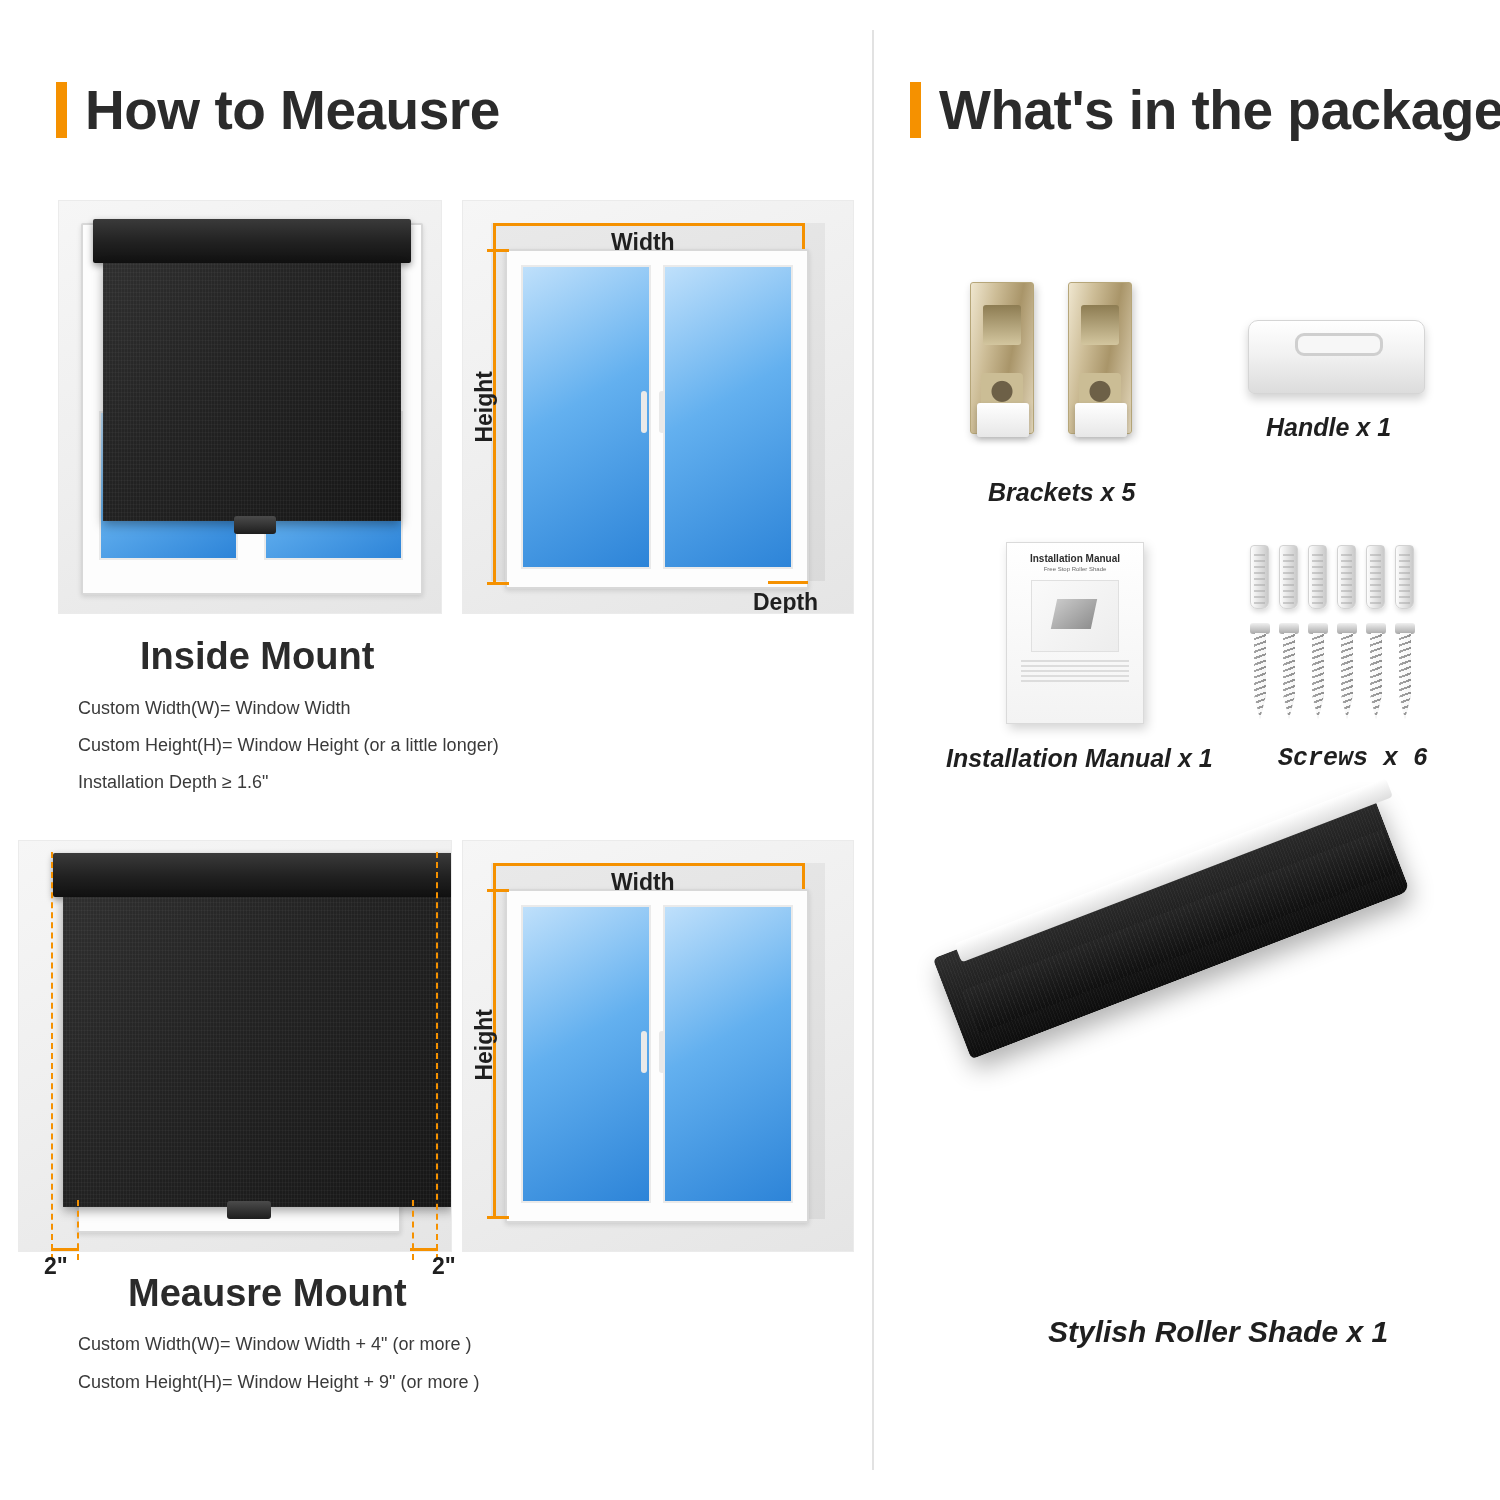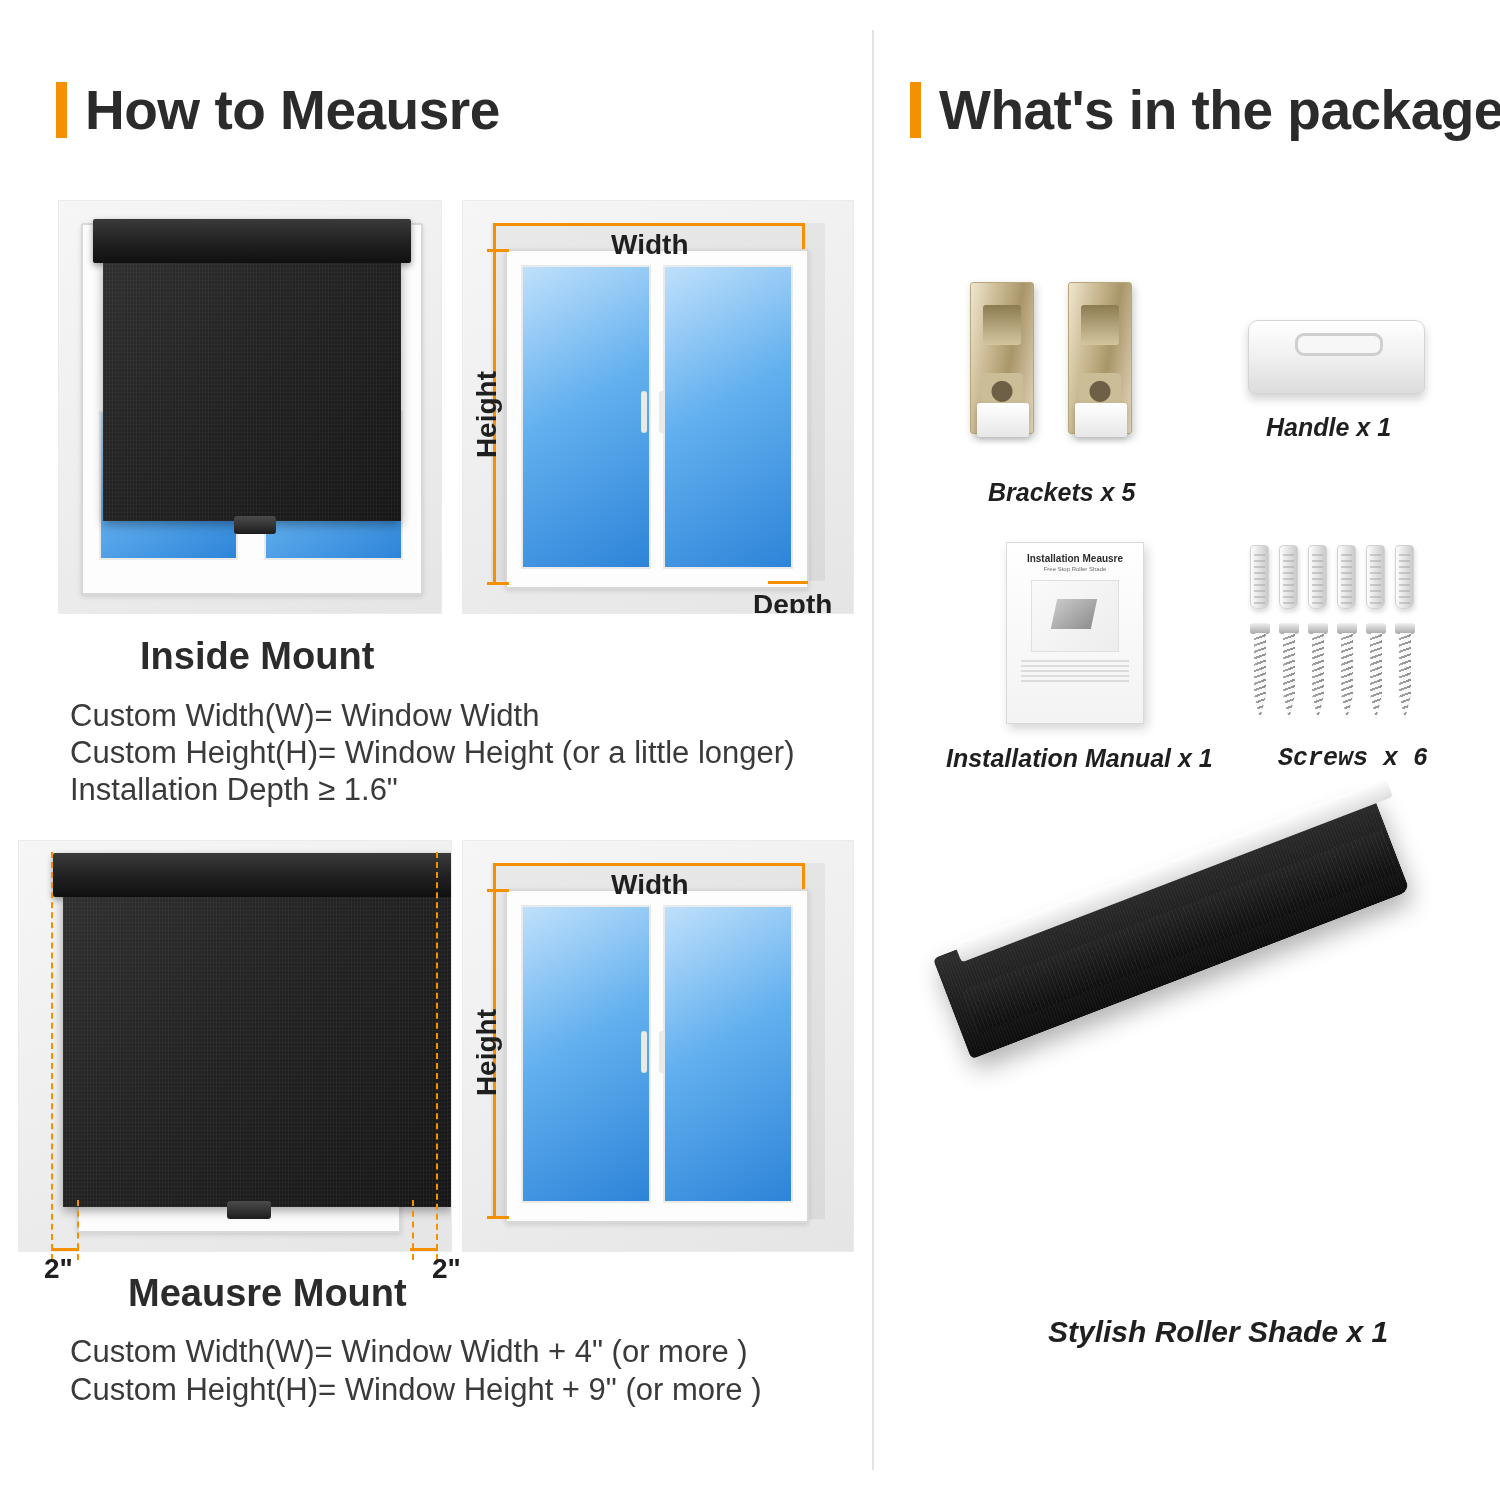--- a/index.html
+++ b/index.html
@@ -100,21 +100,21 @@
 
   
   .orange-line { position: absolute; background: #f59100; }
   .orange-dashed-v {
     position: absolute;
     width: 0;
     border-left: 2px dashed #f59100;
   }
   .dim-label {
     position: absolute;
-    font-size: 28px;
+    font-size: 23px;
     font-weight: bold;
     color: #1f1f1f;
     background: transparent;
     white-space: nowrap;
   }
   .dim-label.vertical {
     writing-mode: vertical-rl;
     transform: rotate(180deg);
   }
   .tick {
@@ -125,23 +125,24 @@
   
   .mount-title {
     position: absolute;
     font-size: 38px;
     font-weight: bold;
     color: #2b2b2b;
     white-space: nowrap;
   }
   .body-line {
     position: absolute;
-    font-size: 31px;
+    font-size: 18px;
     color: #3a3a3a;
     white-space: nowrap;
+    margin-left: 8px;
   }
 
   
   .pkg-caption {
     position: absolute;
     font-size: 25px;
     font-weight: bold;
     font-style: italic;
     color: #1f1f1f;
     white-space: nowrap;
@@ -448,21 +449,21 @@
     <div class="bracket" style="left:108px; top:0;">
       <div class="bracket-white-foot"></div>
     </div>
   </div>
   <div class="pkg-caption" style="left:988px; top:478px;">Brackets x 5</div>
 
   <div class="handle" style="left:1248px; top:320px;"></div>
   <div class="pkg-caption" style="left:1266px; top:413px;">Handle x 1</div>
 
   <div class="manual" style="left:1006px; top:542px;">
-    <div class="manual-title">Installation Meausre</div>
+    <div class="manual-title">Installation Manual</div>
     <div class="manual-sub">Free  Stop Roller Shade</div>
     <div class="manual-img"></div>
     <div class="manual-lines">
       <span></span>
         <span></span>
         <span></span>
         <span></span>
         <span></span>
     </div>
   </div>

